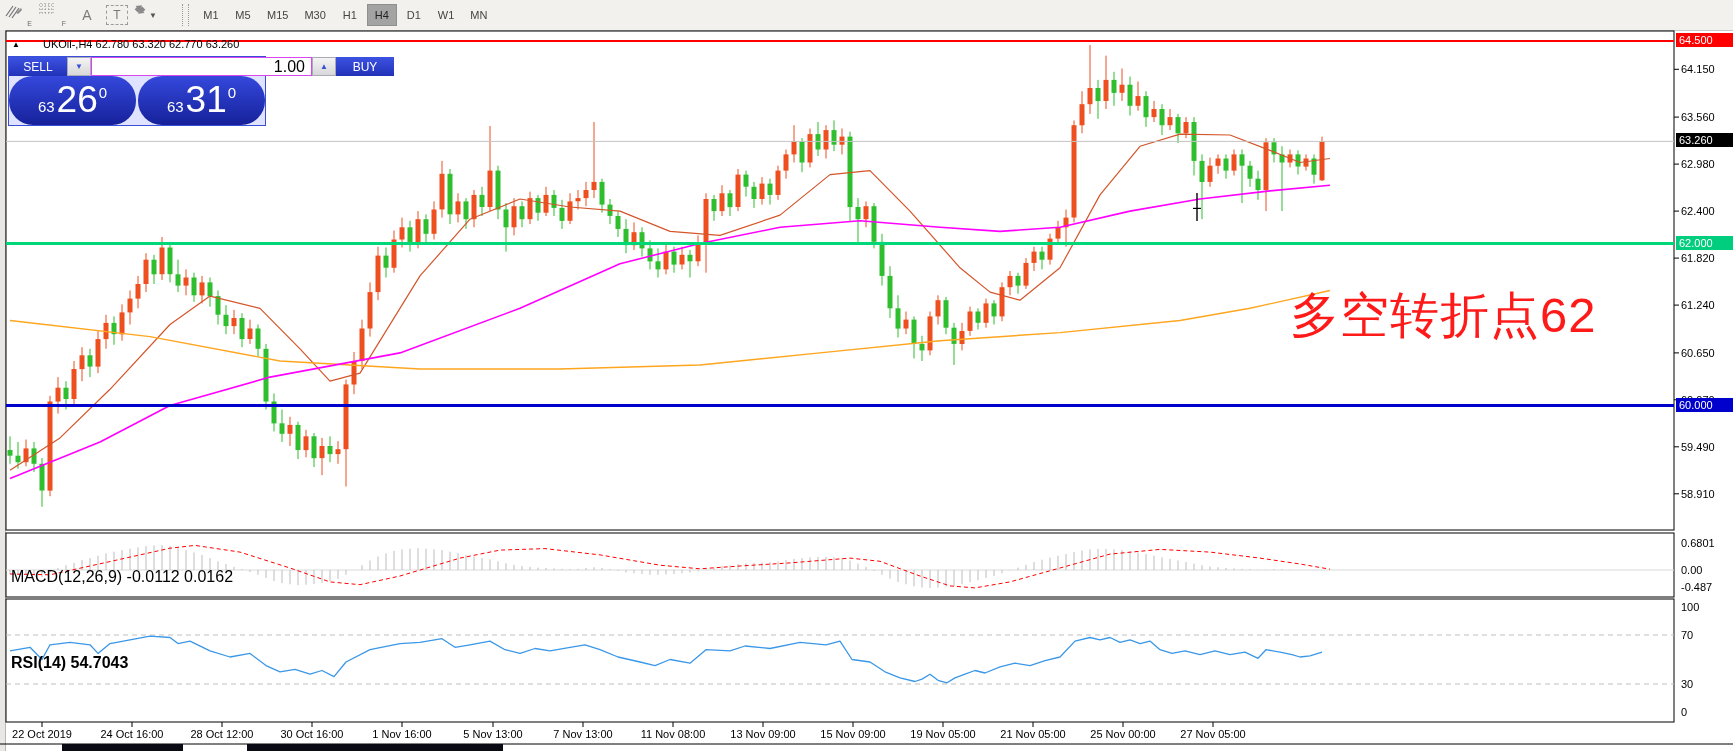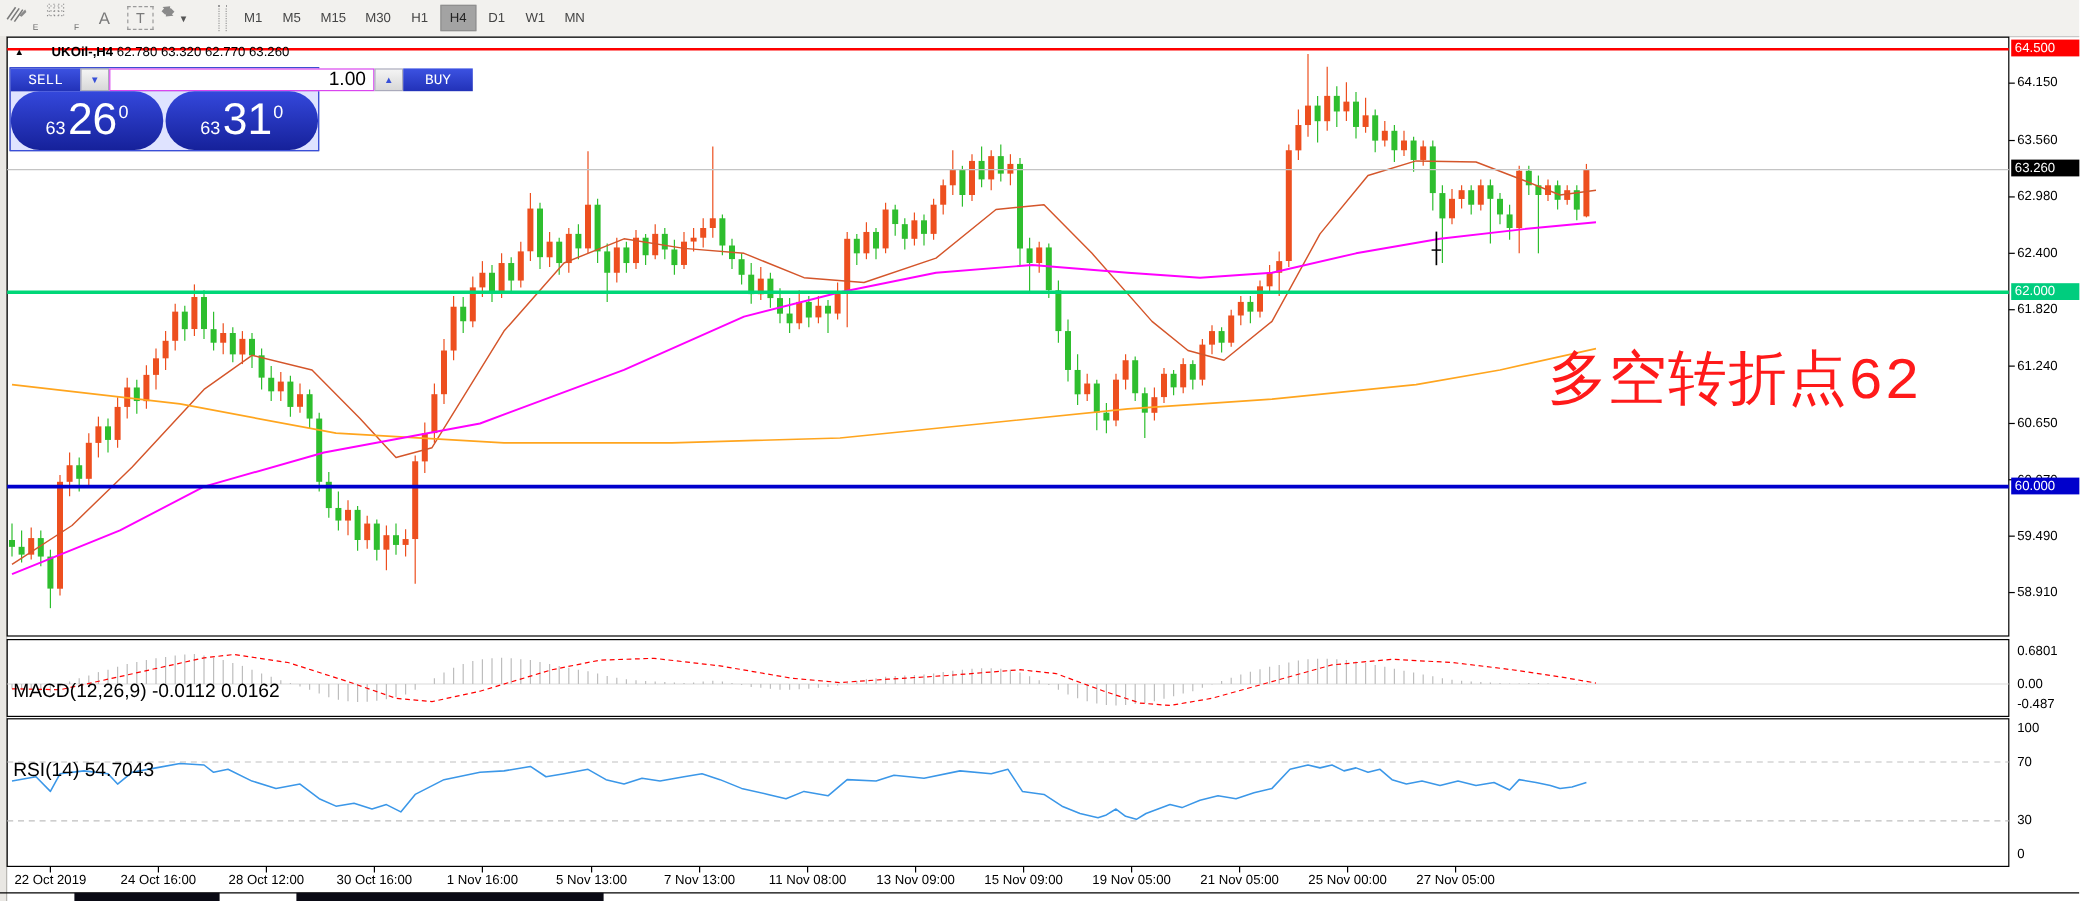--- a/index.html
+++ b/index.html
@@ -11,40 +11,40 @@
   .tool-sub{position:absolute;right:1px;bottom:0;font-size:7px;color:#6a6a6a;}
   .tool-caret{font-size:8px;color:#555;margin-left:2px;}
   .tb-sep{width:5px;height:22px;margin:0 6px 0 10px;border-left:1px dotted #9a9a9a;border-right:1px dotted #9a9a9a;}
   .tf-btn{min-width:30px;height:22px;margin:0 1px;padding:0 6px;font-size:11px;color:#444;display:flex;align-items:center;justify-content:center;border:1px solid transparent;background:transparent;font-family:"Liberation Sans",sans-serif;}
   .tf-btn.active{background:#a3a3a3;border:1px solid #8f8f8f;color:#222;}
   
   #left-strip{position:absolute;left:0;top:30px;width:5px;height:721px;background:#e9e7e3;border-right:1px solid #b9b7b3;}
   
   #symbol-line{position:absolute;left:12px;top:38px;font-size:11px;color:#000;z-index:6;}
   #symbol-line .tri{font-size:8px;vertical-align:1px;}
-  #symbol-line b{font-weight:bold;padding-left:20px;}
+  #symbol-line b{font-weight:normal;padding-left:20px;}
   
   #trade-panel{position:absolute;left:8px;top:56px;width:256px;z-index:7;background:#1b2aa8;border:1px solid #3a4fd8;}
   .tp-row1{display:flex;height:19px;align-items:stretch;background:#e8e8e8;}
-  .tp-sell,.tp-buy{flex:0 0 58px;background:linear-gradient(#3c52e2,#2232b8);color:#fff;font-size:12px;display:flex;align-items:center;justify-content:center;border:none;font-family:Liberation Mono, monospace;}
+  .tp-sell,.tp-buy{flex:0 0 58px;background:linear-gradient(#3c52e2,#2232b8);color:#fff;font-size:12px;display:flex;align-items:center;justify-content:center;border:none;font-family:Liberation Sans, sans-serif;}
   .tp-step{flex:0 0 22px;background:linear-gradient(#f4f4f4,#d8d8d8);border:1px solid #aab;color:#3850d8;font-size:8px;display:flex;align-items:center;justify-content:center;}
   .tp-vol{flex:1;border:1px solid #d946ef;background:#fff;color:#000;font-size:16px;text-align:right;padding:0 6px;font-family:"Liberation Sans",sans-serif;}
   .tp-row2{display:flex;height:49px;gap:2px;background:#dfe3ff;}
   .tp-tile{flex:1;background:linear-gradient(#3448dc,#16219a);color:#fff;display:flex;align-items:baseline;justify-content:center;padding-top:6px;border-radius:24px;}
   .tp-small{font-size:15px;margin-right:2px;}
   .tp-big{font-size:37px;line-height:36px;}
   .tp-sup{font-size:15px;vertical-align:top;position:relative;top:-14px;margin-left:1px;}
   
   .axis-label{position:absolute;left:1681px;font-size:11px;color:#000;transform:translateY(-6px);}
   .axis-badge{position:absolute;left:1676px;width:54px;font-size:11px;color:#fff;text-align:left;padding:1px 3px;transform:translateY(-8px);}
   .sub-label{position:absolute;left:1681px;font-size:11px;color:#000;transform:translateY(-6px);}
   .time-label{position:absolute;top:728px;font-size:11px;color:#000;transform:translateX(-50%);white-space:nowrap;}
   .ind-label{position:absolute;font-size:16px;color:#000;z-index:5;margin-top:32px;}
   
-  #annotation{position:absolute;color:#ff1a1a;font-size:49px;letter-spacing:1px;white-space:nowrap;z-index:4;font-family:Liberation Mono, monospace;}
+  #annotation{position:absolute;color:#ff1a1a;font-size:49px;letter-spacing:1px;white-space:nowrap;z-index:4;font-family:Liberation Sans, sans-serif;}
   .bottom-bar{position:absolute;height:7px;top:744px;background:#0a0a14;}
   svg{position:absolute;left:0;top:0;}
 </style>
 </head>
 <body>
 
 <div id="app">
 
   <div id="toolbar">
     <div class="tool-btn">
@@ -649,21 +649,21 @@
       </div>
       <div class="tp-tile">
         <span class="tp-small">63</span>
         <span class="tp-big">31</span>
         <span class="tp-sup">0</span>
       </div>
     </div>
   </div>
 
   <div class="ind-label" style="left:11px;top:536px;">MACD(12,26,9) -0.0112 0.0162</div>
-  <div class="ind-label" style="left:11px;top:602px;">RSI(14) 54.7043</div>
+  <div class="ind-label" style="left:11px;top:622px;font-weight:bold;">RSI(14) 54.7043</div>
 
   <div id="annotation" style="left: 1290px; top: 283px; color: rgb(255, 26, 26);">多空转折点62</div>
 
   <div id="labels">
       <div class="axis-label" style="top: 69.35px;">64.150</div>
       <div class="axis-label" style="top: 117.14px;">63.560</div>
       <div class="axis-label" style="top: 164.12px;">62.980</div>
       <div class="axis-label" style="top: 211.1px;">62.400</div>
       <div class="axis-label" style="top: 258.08px;">61.820</div>
       <div class="axis-label" style="top: 305.06px;">61.240</div>

